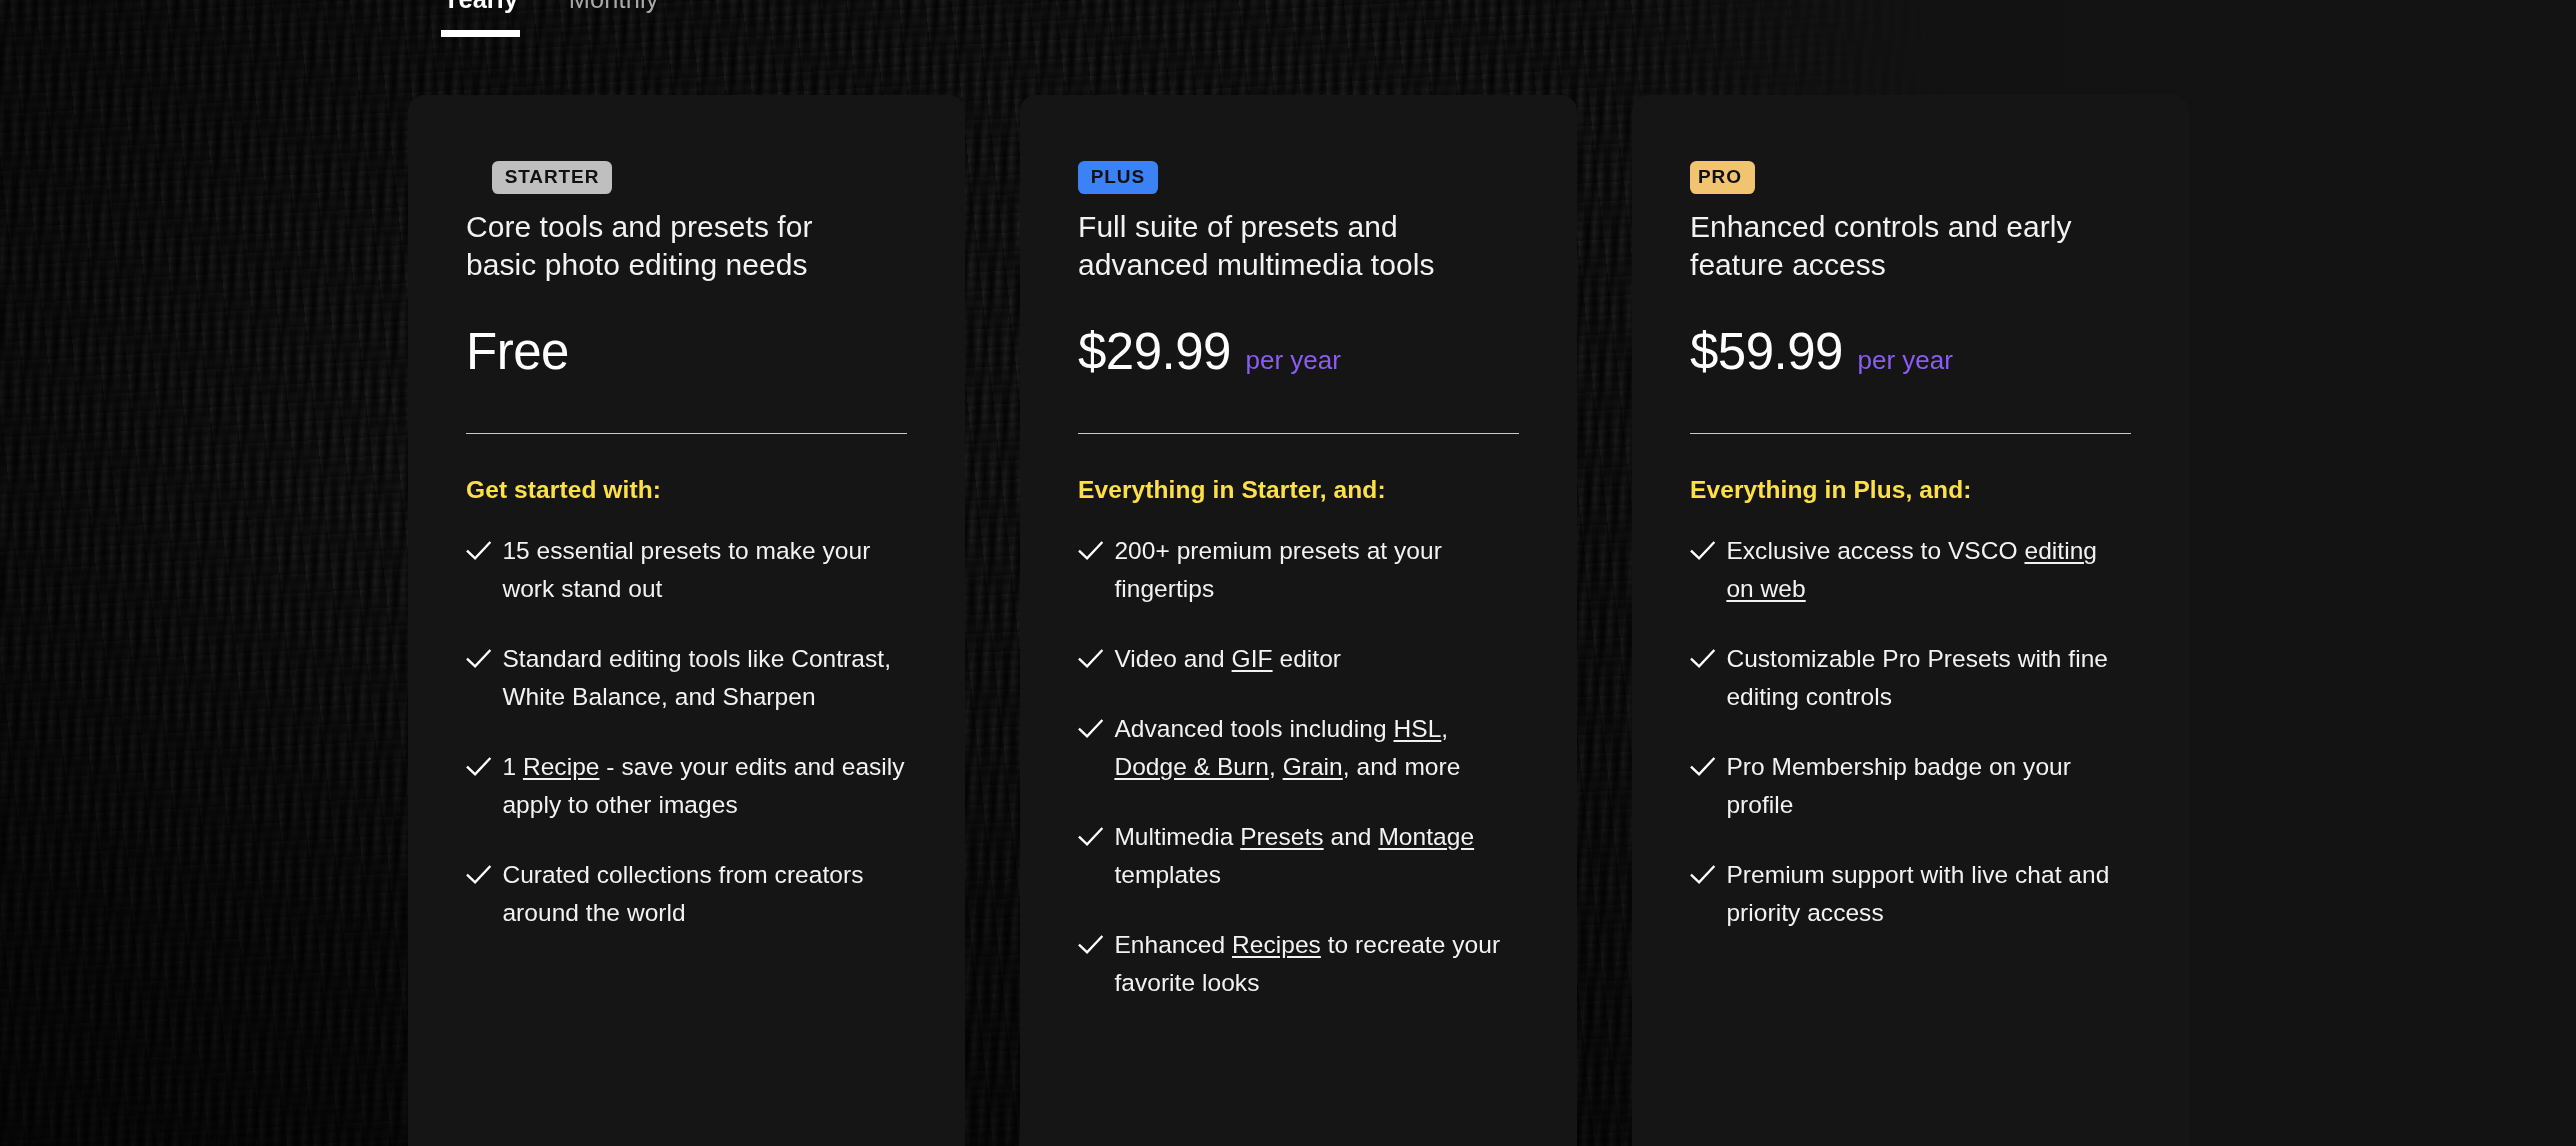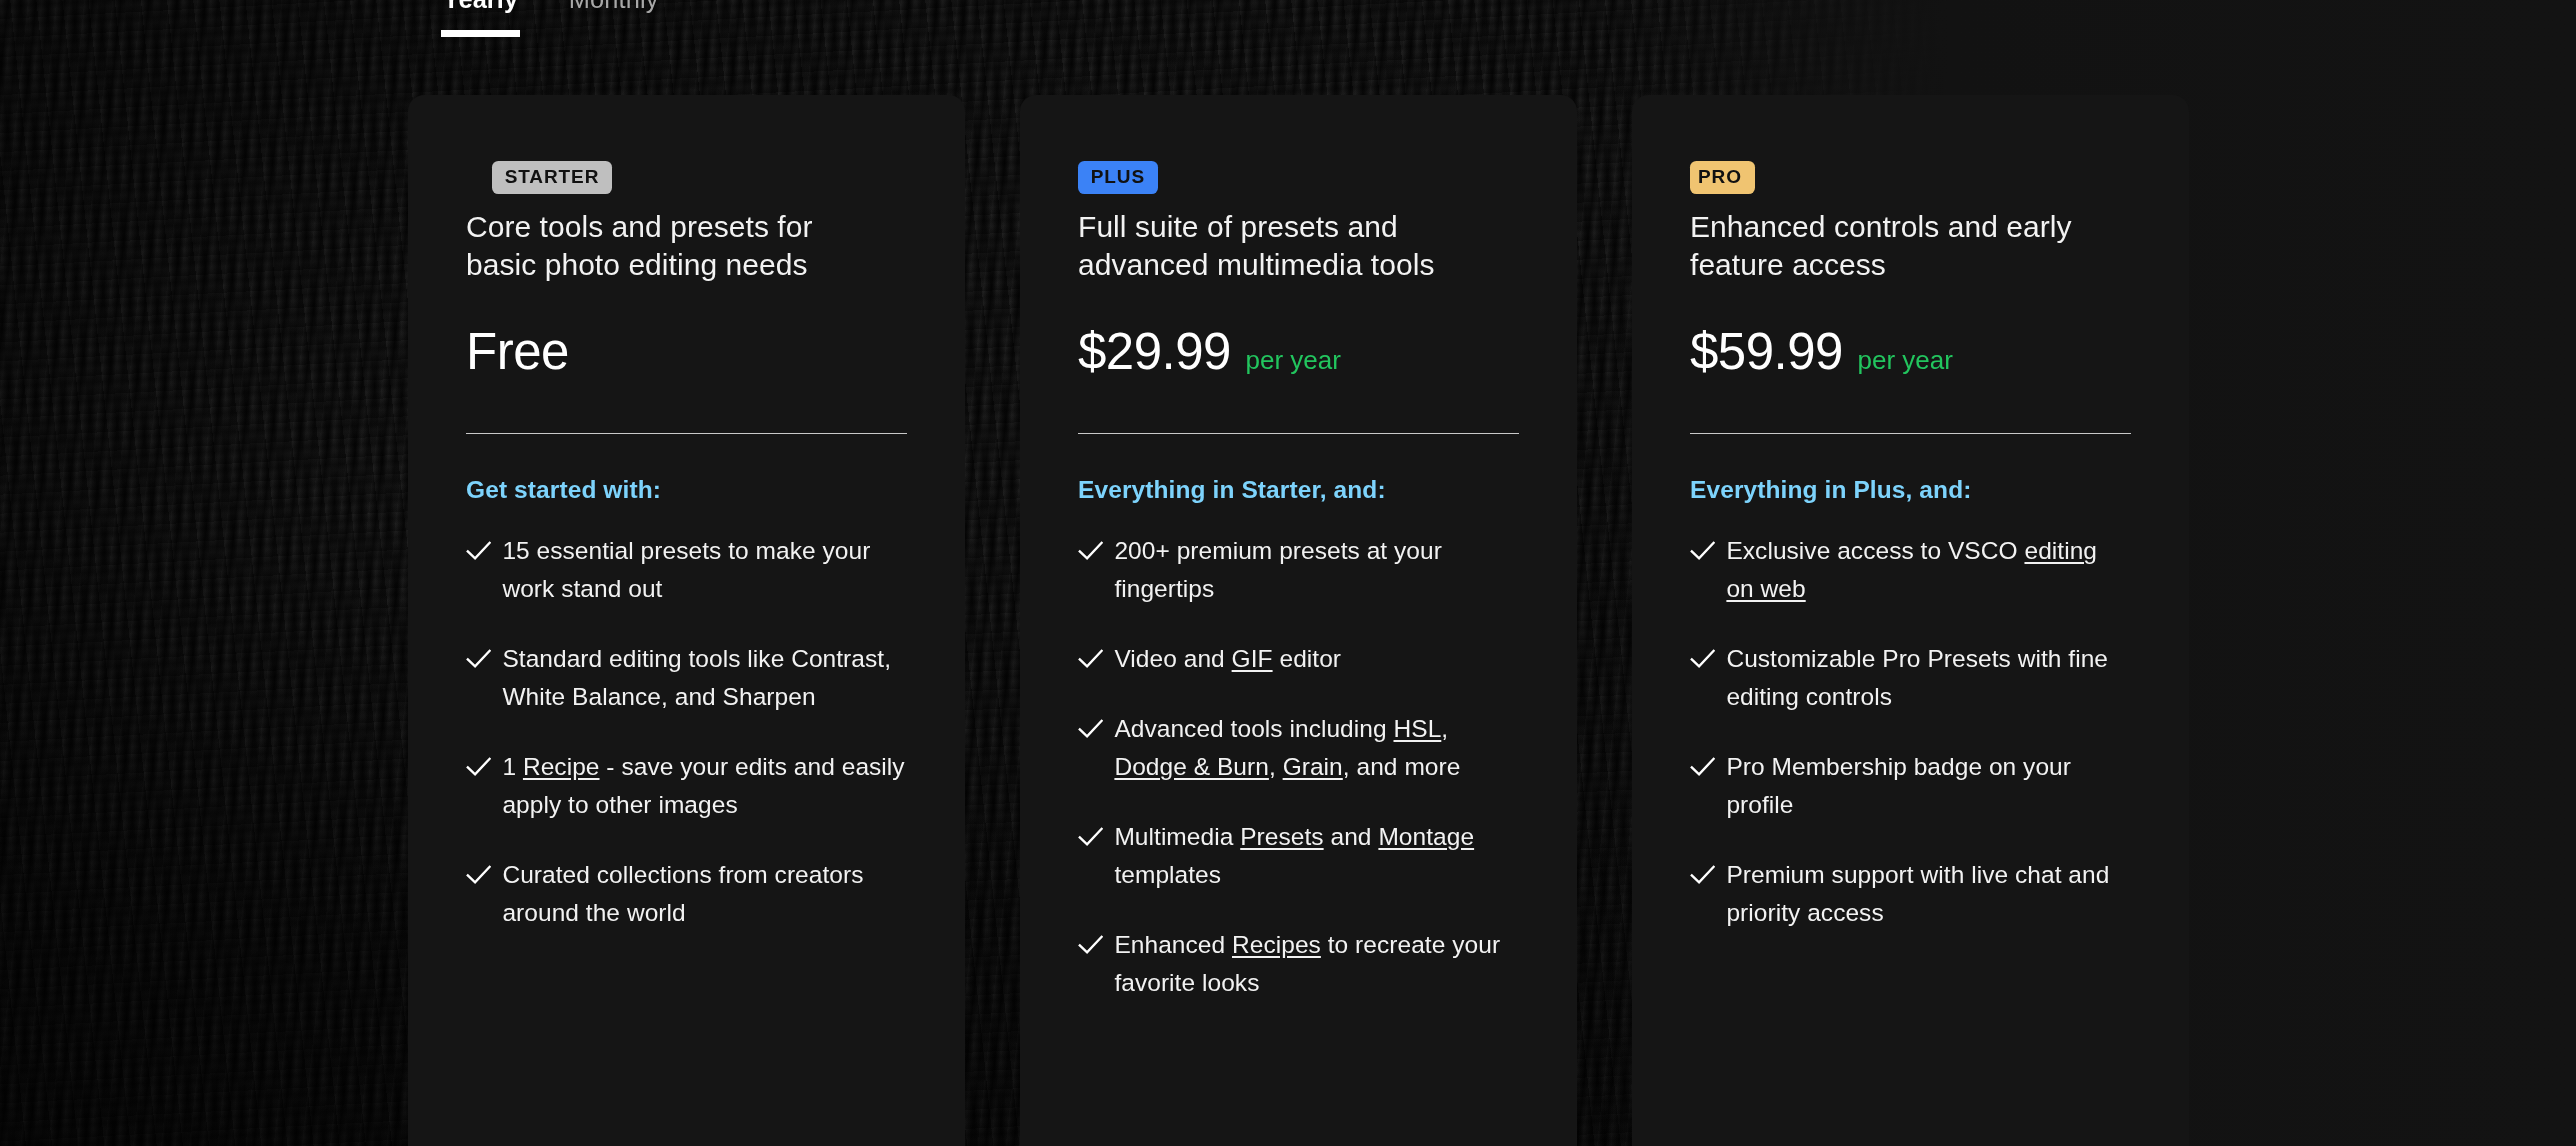--- a/index.html
+++ b/index.html
@@ -160,38 +160,38 @@
     font-size: 51px;
     line-height: 60px;
     font-weight: 400;
     color: #ffffff;
     letter-spacing: -0.5px;
   }
 
   .price-period {
     font-size: 26px;
     line-height: 33px;
-    color: #22c55e;
+    color: #8b5cf6;
   }
 
   
   .divider {
     margin-top: 51px;
     height: 0.9px;
     background: #c9c9c9;
     width: 100%;
   }
 
   
   .features-title {
     margin-top: 41px;
     font-size: 24.5px;
     line-height: 31px;
     font-weight: 700;
-    color: #7dd3fc;
+    color: #fde047;
     letter-spacing: 0.1px;
   }
 
   .feature-list {
     margin-top: 27px;
     list-style: none;
   }
 
   .feature-item {
     display: flex;

